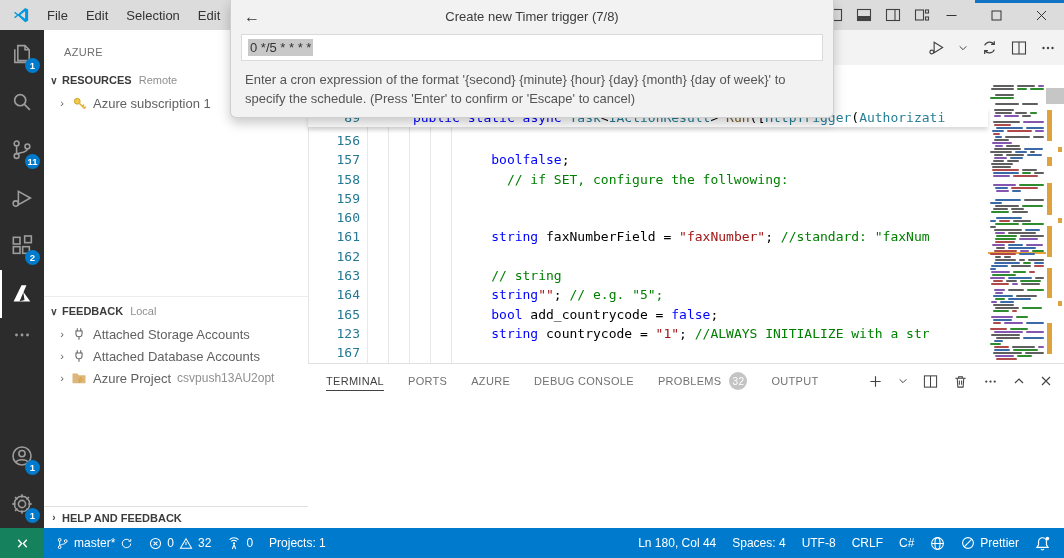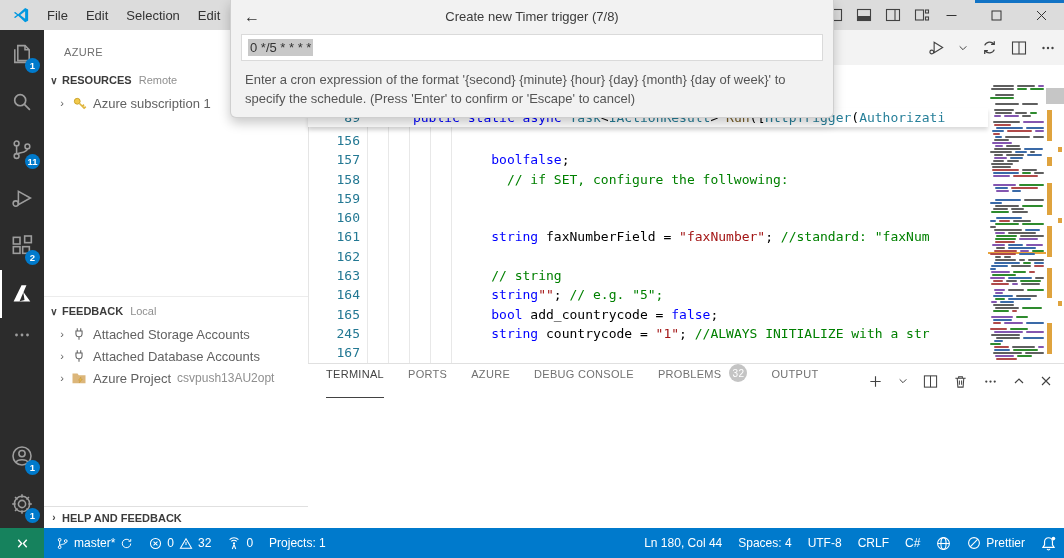--- a/index.html
+++ b/index.html
@@ -71,36 +71,36 @@
   .mm-band{position:absolute;left:0;top:167px;width:58px;height:2px;background:#e8a33d;}
   .ruler{position:absolute;left:1046px;top:65px;width:18px;height:298px;z-index:2;background:#fff;}
   .ruler-bar{position:absolute;left:1px;width:5px;background:var(--warning-marker,#dfa33e);}
   .ruler-sq{position:absolute;left:12px;width:4px;background:var(--warning-marker,#dfa33e);}
   .ruler-slider{position:absolute;left:0;width:18px;background:#a8a8a8;opacity:.65;}
 
   
   .panel{position:absolute;left:308px;top:363px;width:756px;height:165px;background:#fff;
          border-top:1px solid #e0e0e0;z-index:2;}
   .panel-tabs{display:flex;align-items:center;height:34px;padding-left:18px;}
-  .panel-tab{display:flex;margin-right:24px;font-size:11px;letter-spacing:.3px;
+  .panel-tab{display:flex;align-items:center;margin-right:24px;font-size:11px;letter-spacing:.3px;
              color:#717171;cursor:pointer;height:100%;}
   .panel-tab .tab-label{padding:4px 0 3px 0;border-bottom:1px solid transparent;}
   .panel-tab.active{color:#424242;}
   .panel-tab.active .tab-label{border-bottom:1px solid #424242;}
   .tab-badge{margin-left:8px;min-width:12px;height:18px;padding:0 3px;border-radius:10px;background:#c4c4c4;
              color:#fff;font-size:10px;display:flex;align-items:center;justify-content:center;}
   .panel-actions{position:absolute;right:12px;top:0;height:34px;display:flex;align-items:center;gap:15px;color:#424242;}
   .panel-body{position:absolute;left:0;top:35px;right:0;bottom:0;background:#fff;}
 
   
   .statusbar{position:absolute;left:0;top:528px;width:1064px;height:30px;background:var(--status-bar-bg,#007acc);
              color:#fff;font-size:12px;display:flex;align-items:center;z-index:2;}
   .sb-remote{width:44px;height:100%;background:var(--remote-bg,#16825d);display:flex;align-items:center;justify-content:center;cursor:pointer;}
   .sb-item{display:flex;align-items:center;gap:5px;padding:0 8px;height:100%;cursor:pointer;white-space:nowrap;}
-  .sb-right{margin-left:auto;display:flex;height:100%;padding-right:0;}
+  .sb-right{margin-left:auto;display:flex;height:100%;padding-right:6px;}
 
   
   .quick-input{position:absolute;left:230px;top:0;width:604px;height:118px;background:#f2f2f2;
                border:1px solid #cfcfcf;border-top:none;border-radius:0 0 6px 6px;
                box-shadow:0 5px 12px rgba(0,0,0,.22);z-index:10;box-sizing:border-box;}
   .qi-titlebar{position:relative;height:33px;display:flex;align-items:center;justify-content:center;
                font-size:13px;color:#3b3b3b;}
   .qi-back{position:absolute;left:13px;top:0;height:33px;display:flex;align-items:center;font-size:16px;color:#333;cursor:pointer;}
   .qi-input{margin:1px 10px 0 10px;height:25px;background:#fff;border:1px solid #dadada;display:flex;
             align-items:center;padding-left:6px;font-size:13px;color:#333;cursor:text;}
@@ -380,21 +380,21 @@
       <div class="code-line"><span class="gutter-num">156</span><span class="gutter-pad"></span></div>
       <div class="code-line"><span class="gutter-num">157</span><span class="gutter-pad"></span><span class="tok-plain">                </span><span class="tok-keyword">bool</span><span class="tok-keyword">false</span><span class="tok-plain">;</span></div>
       <div class="code-line"><span class="gutter-num">158</span><span class="gutter-pad"></span><span class="tok-plain">                  </span><span class="tok-comment">// if SET, configure the follwowing:</span></div>
       <div class="code-line"><span class="gutter-num">159</span><span class="gutter-pad"></span></div>
       <div class="code-line"><span class="gutter-num">160</span><span class="gutter-pad"></span></div>
       <div class="code-line"><span class="gutter-num">161</span><span class="gutter-pad"></span><span class="tok-plain">                </span><span class="tok-keyword">string</span><span class="tok-plain"> faxNumberField = </span><span class="tok-string">"faxNumber"</span><span class="tok-plain">; </span><span class="tok-comment">//standard: "faxNum</span></div>
       <div class="code-line"><span class="gutter-num">162</span><span class="gutter-pad"></span><span class="tok-plain">                </span></div>
       <div class="code-line"><span class="gutter-num">163</span><span class="gutter-pad"></span><span class="tok-plain">                </span><span class="tok-comment">// string</span></div>
       <div class="code-line"><span class="gutter-num">164</span><span class="gutter-pad"></span><span class="tok-plain">                </span><span class="tok-keyword">string</span><span class="tok-string">""</span><span class="tok-plain">; </span><span class="tok-comment">// e.g. "5";</span></div>
       <div class="code-line"><span class="gutter-num">165</span><span class="gutter-pad"></span><span class="tok-plain">                </span><span class="tok-keyword">bool</span><span class="tok-plain"> add_countrycode = </span><span class="tok-keyword">false</span><span class="tok-plain">;</span></div>
-      <div class="code-line"><span class="gutter-num">245</span><span class="gutter-pad"></span><span class="tok-plain">                </span><span class="tok-keyword">string</span><span class="tok-plain"> countrycode = </span><span class="tok-string">"1"</span><span class="tok-plain">; </span><span class="tok-comment">//ALWAYS INITIALIZE with a str</span></div>
+      <div class="code-line"><span class="gutter-num">123</span><span class="gutter-pad"></span><span class="tok-plain">                </span><span class="tok-keyword">string</span><span class="tok-plain"> countrycode = </span><span class="tok-string">"1"</span><span class="tok-plain">; </span><span class="tok-comment">//ALWAYS INITIALIZE with a str</span></div>
       <div class="code-line"><span class="gutter-num">167</span><span class="gutter-pad"></span></div>
     </div>
 
   <div class="minimap" id="minimap">
       <div class="mm-band"></div>
       <div class="mm-seg" style="left: 5px; top: 0px; width: 21.0736px; background: rgb(95, 95, 95);"></div>
       <div class="mm-seg" style="left: 29.0736px; top: 0px; width: 17.6382px; background: rgb(95, 95, 95);"></div>
       <div class="mm-seg" style="left: 49.7118px; top: 0px; width: 6.28816px; background: rgb(132, 86, 176);"></div>
       <div class="mm-seg" style="left: 3px; top: 3px; width: 22.8977px; background: rgb(95, 95, 95);"></div>
       <div class="mm-seg" style="left: 28.8977px; top: 3px; width: 9.73409px; background: rgb(46, 139, 46);"></div>

